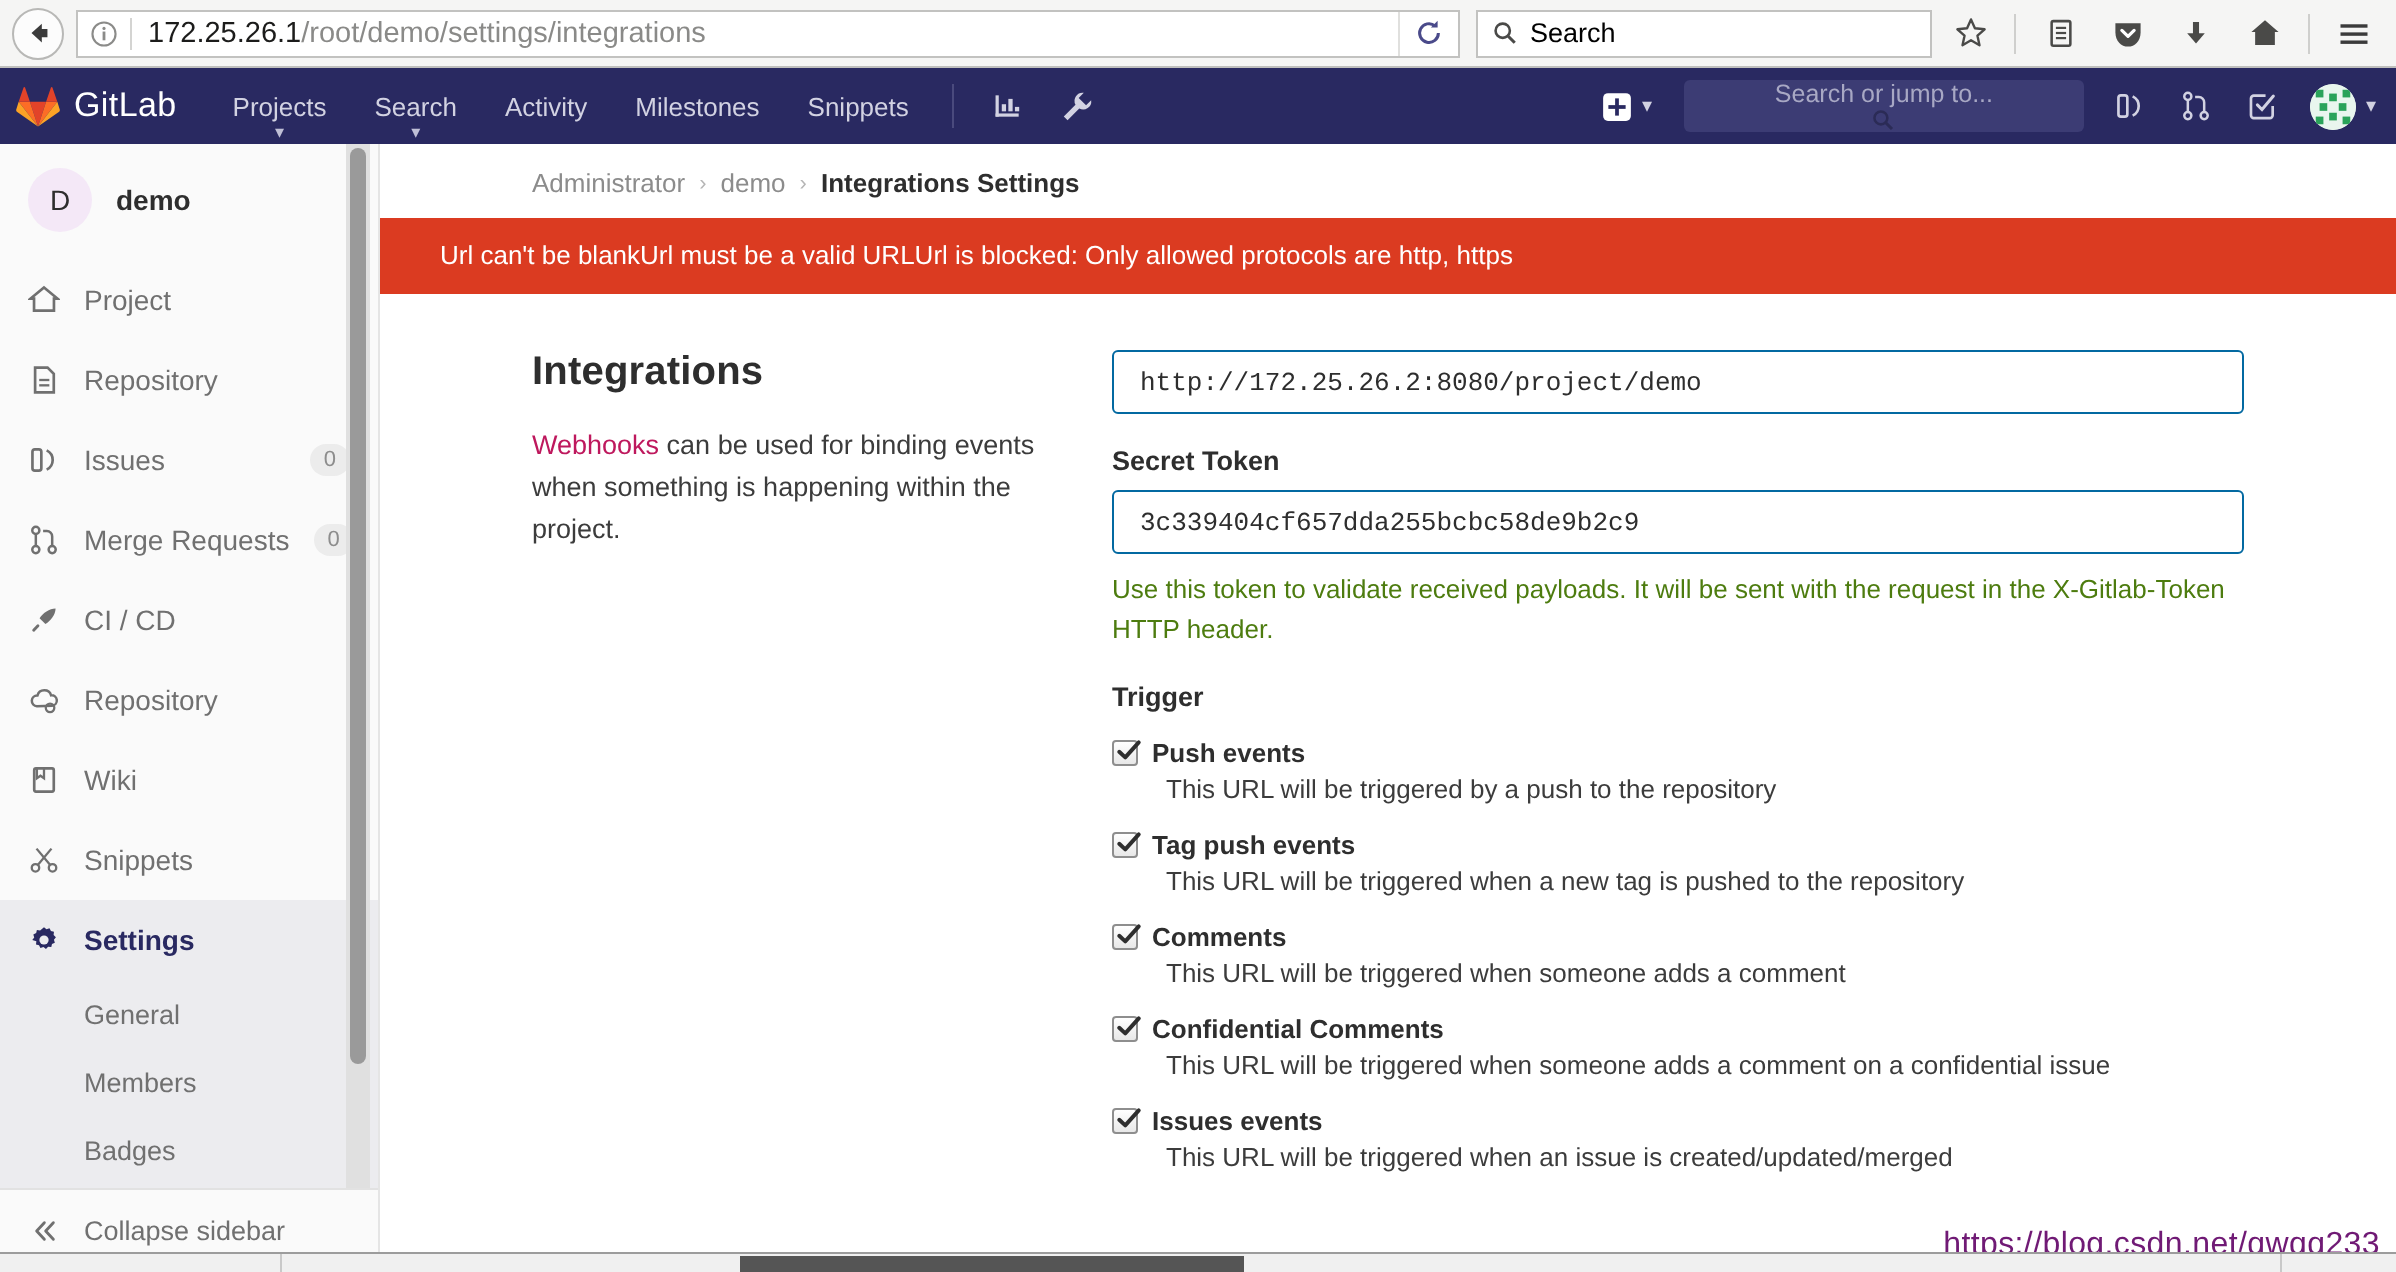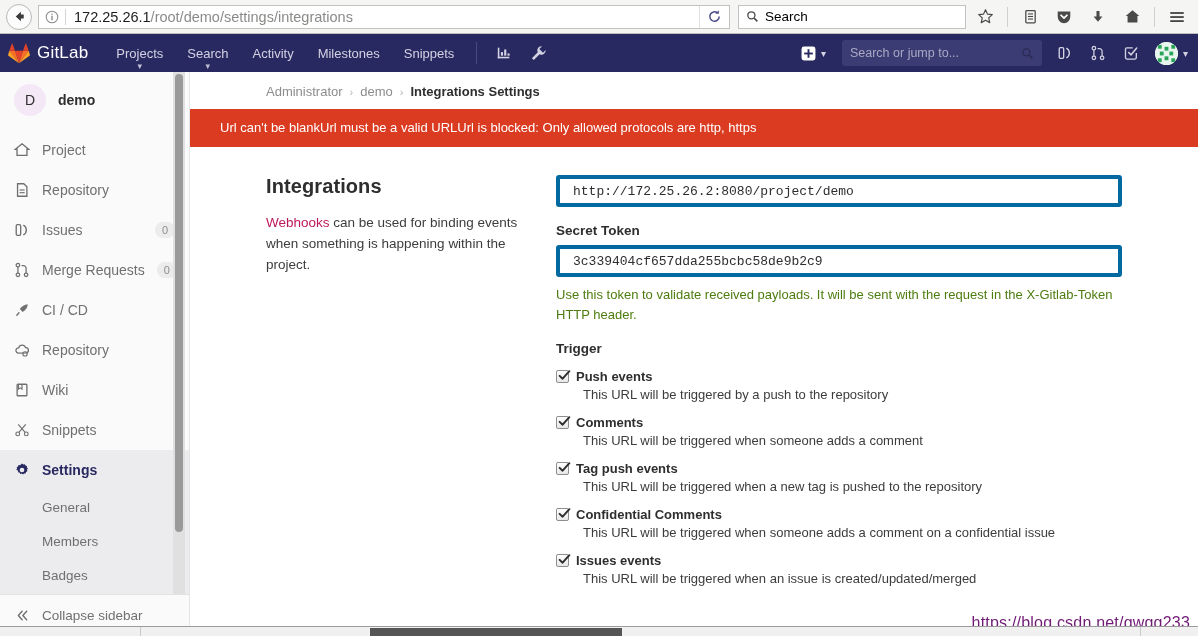--- a/index.html
+++ b/index.html
@@ -111,20 +111,21 @@
     display: flex; align-items: center; gap: 5px;
     padding: 0 8px; color: #fff;
   }
   .gl-search {
     width: 200px; height: 26px;
     background: #3c3c74;
     border-radius: 3px;
     display: flex; align-items: center;
     padding: 0 8px;
     margin: 0 6px;
+    flex-direction: column;
   }
   .gl-search .ph { font-size: 12.5px; color: #a8a8c4; flex: 1 1 auto; }
   .gl-ricon { width: 31px; height: 30px; display:flex; align-items:center; justify-content:center;}
   .gl-avatar-wrap { display: flex; align-items: center; gap: 5px; padding-left: 6px;}
   .gl-avatar {
     width: 23px; height: 23px; border-radius: 50%;
     background: #eaf7ef;
     overflow: hidden;
     display:block;
   }
@@ -252,21 +253,21 @@
   .col-right { flex: 1 1 auto; max-width: 566px; }
   .field-label {
     font-size: 13.5px;
     font-weight: bold;
     color: #2e2e2e;
     margin-bottom: 7px;
   }
   .text-input {
     width: 100%;
     height: 32px;
-    border: 4px solid #0369a1;
+    border: 1px solid #0369a1;
     border-radius: 3px;
     padding: 0 13px;
     font-family: "Liberation Mono", monospace;
     font-size: 13px;
     color: #2e2e2e;
     background: #fff;
     display: flex; align-items: center;
     margin-bottom: 16px;
   }
   .help-text {
@@ -683,35 +684,35 @@
           <div class="cb-desc">This URL will be triggered by a push to the repository</div>
         </div>
 
         <div class="cb-row">
           <div class="cb-line">
             <span class="cb-box">
               <svg width="15" height="15" viewBox="0 0 16 16">
                   <path d="M2.8 8.4 L6 11.4 L13.2 3.4" fill="none" stroke="#2e2e2e" stroke-width="2.1" stroke-linecap="round" stroke-linejoin="round"></path>
                 </svg>
             </span>
-            <span class="cb-label">Comments</span>
+            <span class="cb-label">Tag push events</span>
           </div>
-          <div class="cb-desc">This URL will be triggered when someone adds a comment</div>
+          <div class="cb-desc">This URL will be triggered when a new tag is pushed to the repository</div>
         </div>
 
         <div class="cb-row">
           <div class="cb-line">
             <span class="cb-box">
               <svg width="15" height="15" viewBox="0 0 16 16">
                   <path d="M2.8 8.4 L6 11.4 L13.2 3.4" fill="none" stroke="#2e2e2e" stroke-width="2.1" stroke-linecap="round" stroke-linejoin="round"></path>
                 </svg>
             </span>
-            <span class="cb-label">Tag push events</span>
+            <span class="cb-label">Comments</span>
           </div>
-          <div class="cb-desc">This URL will be triggered when a new tag is pushed to the repository</div>
+          <div class="cb-desc">This URL will be triggered when someone adds a comment</div>
         </div>
 
         <div class="cb-row">
           <div class="cb-line">
             <span class="cb-box">
               <svg width="15" height="15" viewBox="0 0 16 16">
                   <path d="M2.8 8.4 L6 11.4 L13.2 3.4" fill="none" stroke="#2e2e2e" stroke-width="2.1" stroke-linecap="round" stroke-linejoin="round"></path>
                 </svg>
             </span>
             <span class="cb-label">Confidential Comments</span>

